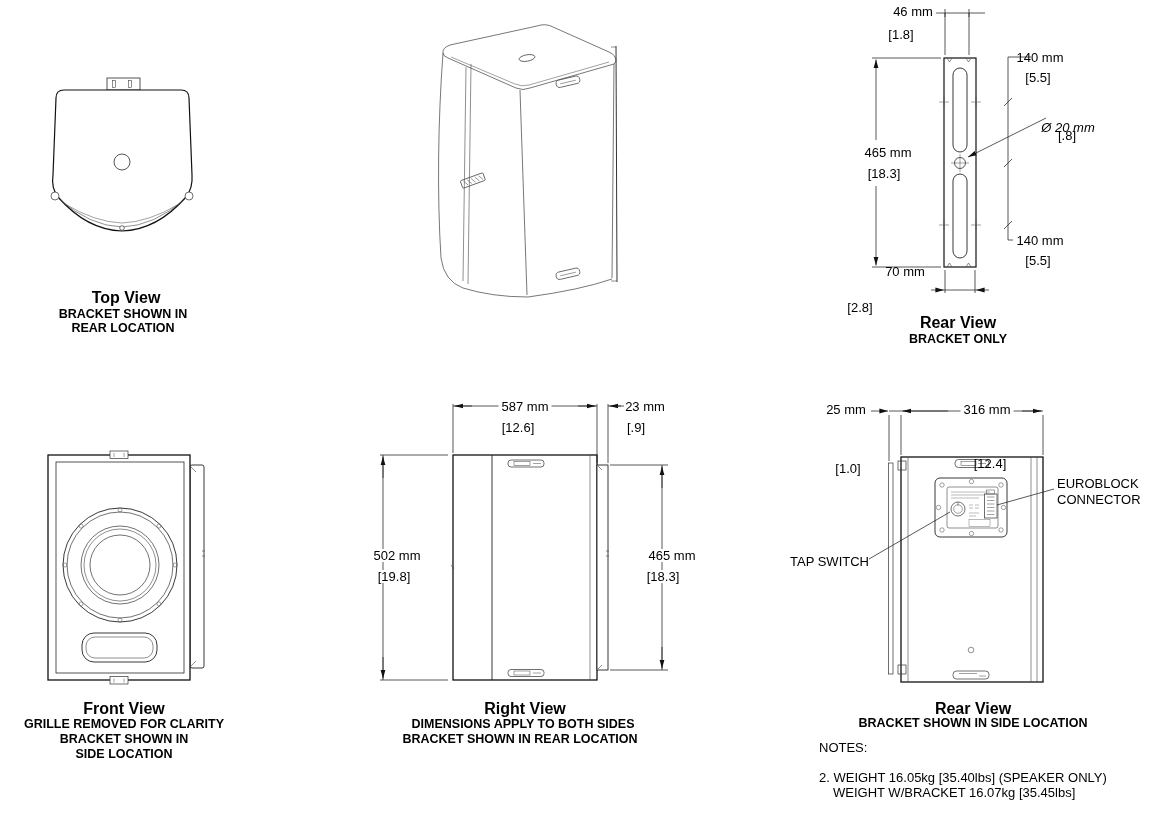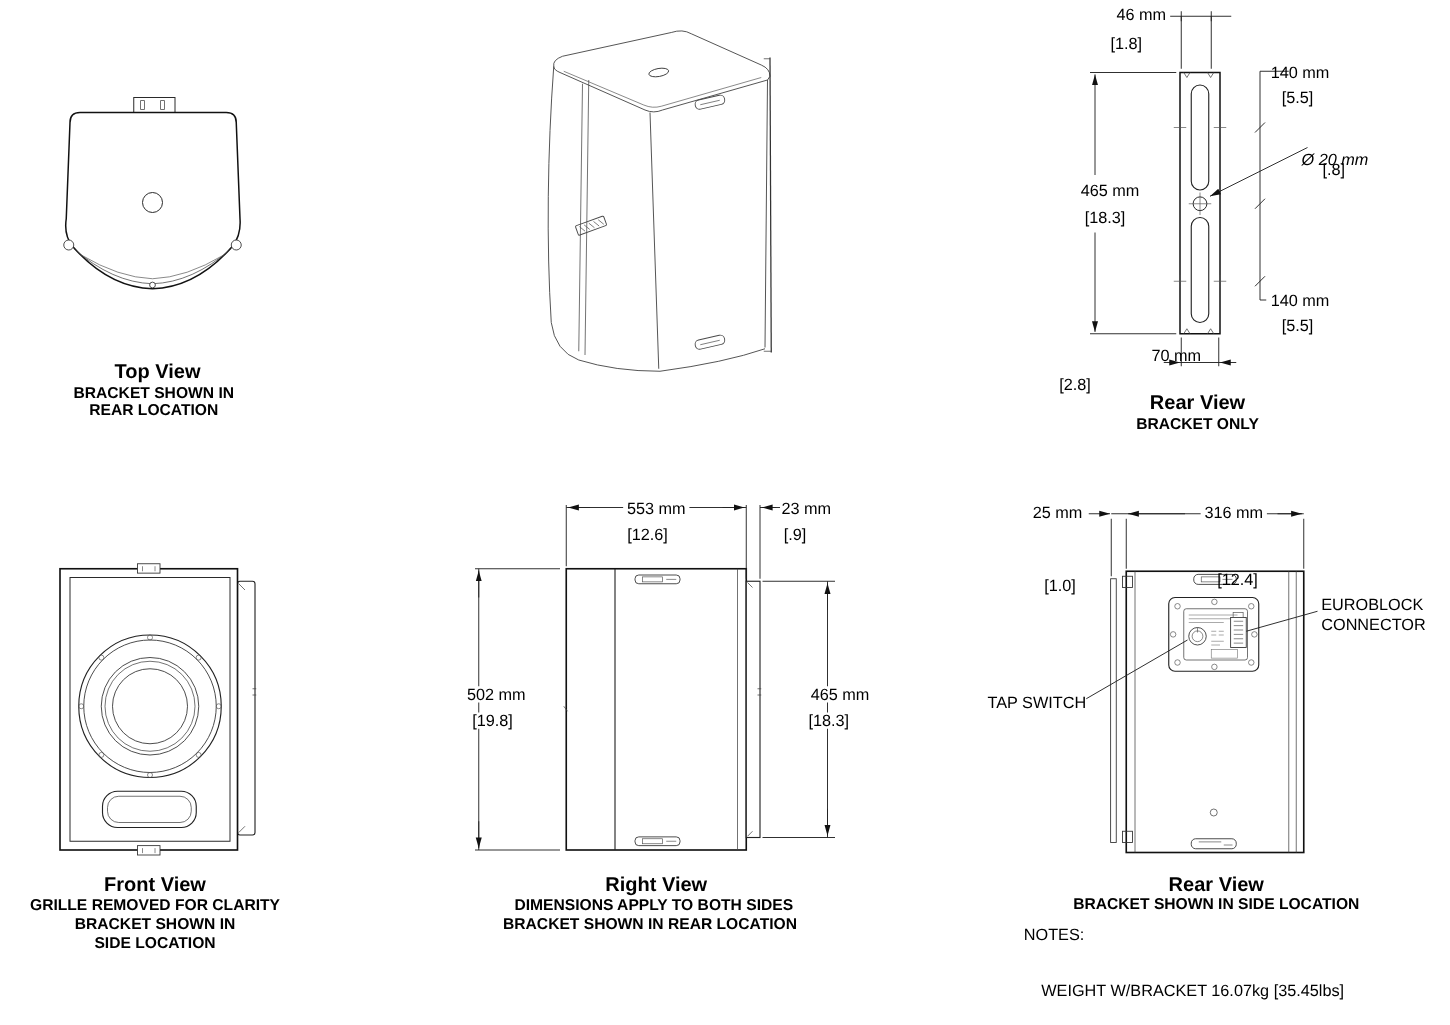--- a/index.html
+++ b/index.html
@@ -218,31 +218,31 @@
   <div class="t ctr dm bg" style="left:913px;top:5px;">46 mm</div>
   <div class="t ctr dm" style="left:901px;top:28px;">[1.8]</div>
   <div class="t ctr dm" style="left:1040px;top:51px;">140 mm</div>
   <div class="t ctr dm" style="left:1038px;top:71px;">[5.5]</div>
   <div class="t ctr dm" style="left:1068px;top:121px;font-style:italic;">Ø 20 mm</div>
   <div class="t ctr dm" style="left:1067px;top:129px;">[.8]</div>
   <div class="t ctr dm bg" style="left:888px;top:146px;">465 mm</div>
   <div class="t ctr dm bg" style="left:884px;top:167px;">[18.3]</div>
   <div class="t ctr dm" style="left:1040px;top:234px;">140 mm</div>
   <div class="t ctr dm" style="left:1038px;top:254px;">[5.5]</div>
-  <div class="t ctr dm" style="left:905px;top:278px;margin-left:36px;">70 mm</div>
+  <div class="t ctr dm" style="left:905px;top:265px;">70 mm</div>
   <div class="t ctr dm" style="left:860px;top:301px;">[2.8]</div>
   <div class="t ctr vt" style="left:958px;top:313px;">Rear View</div>
   <div class="t ctr vs" style="left:958px;top:332px;">BRACKET ONLY</div>
 
   <div class="t ctr vt" style="left:124px;top:699px;">Front View</div>
   <div class="t ctr vs" style="left:124px;top:717px;">GRILLE REMOVED FOR CLARITY</div>
   <div class="t ctr vs" style="left:124px;top:732px;">BRACKET SHOWN IN</div>
   <div class="t ctr vs" style="left:124px;top:747px;">SIDE LOCATION</div>
 
-  <div class="t ctr dm bg" style="left:525px;top:400px;">553 mm</div>
+  <div class="t ctr dm bg" style="left:525px;top:400px;">587 mm</div>
   <div class="t ctr dm" style="left:518px;top:421px;">[12.6]</div>
   <div class="t ctr dm" style="left:645px;top:400px;">23 mm</div>
   <div class="t ctr dm" style="left:636px;top:421px;">[.9]</div>
   <div class="t ctr dm bg" style="left:397px;top:549px;">502 mm</div>
   <div class="t ctr dm bg" style="left:394px;top:570px;">[19.8]</div>
   <div class="t ctr dm bg" style="left:672px;top:549px;">465 mm</div>
   <div class="t ctr dm bg" style="left:663px;top:570px;">[18.3]</div>
   <div class="t ctr vt" style="left:525px;top:699px;">Right View</div>
   <div class="t ctr vs" style="left:523px;top:717px;">DIMENSIONS APPLY TO BOTH SIDES</div>
   <div class="t ctr vs" style="left:520px;top:732px;">BRACKET SHOWN IN REAR LOCATION</div>
@@ -251,15 +251,16 @@
   <div class="t ctr dm" style="left:848px;top:426px;margin-top:36px;">[1.0]</div>
   <div class="t ctr dm bg" style="left:987px;top:403px;">316 mm</div>
   <div class="t ctr dm" style="left:990px;top:425px;margin-top:32px;">[12.4]</div>
   <div class="t dm" style="left:790px;top:555px;">TAP SWITCH</div>
   <div class="t dm" style="left:1057px;top:477px;">EUROBLOCK</div>
   <div class="t dm" style="left:1057px;top:493px;">CONNECTOR</div>
   <div class="t ctr vt" style="left:973px;top:699px;">Rear View</div>
   <div class="t ctr vs" style="left:973px;top:716px;">BRACKET SHOWN IN SIDE LOCATION</div>
 
   <div class="t nt" style="left:819px;top:741px;">NOTES:</div>
+  <div class="t nt" style="left:819px;top:771px;">2. WEIGHT 16.05kg [35.40lbs] (SPEAKER ONLY)</div>
   <div class="t nt" style="left:833px;top:786px;">WEIGHT W/BRACKET 16.07kg [35.45lbs]</div>
 
 </div>
 
 </body></html>

